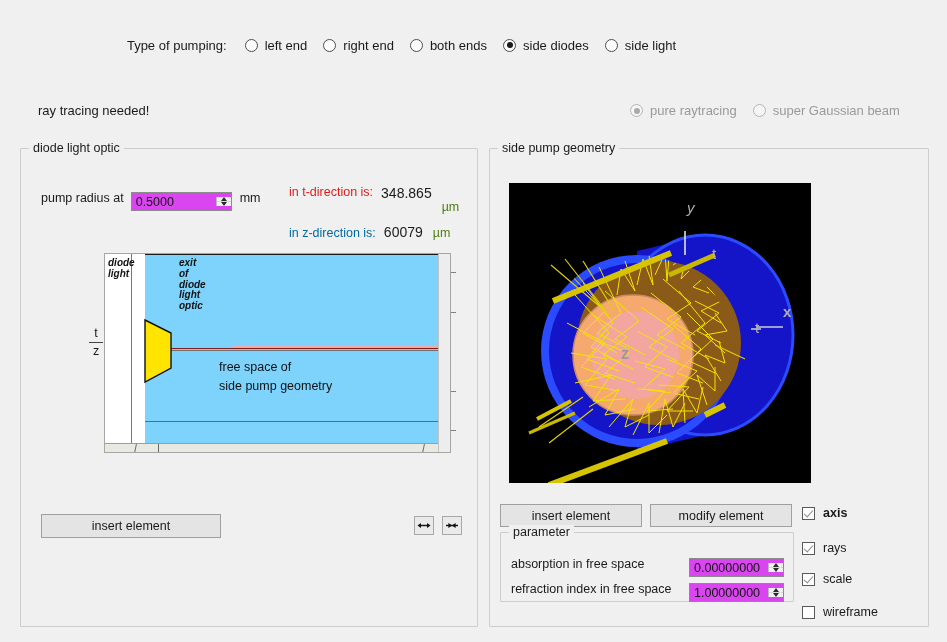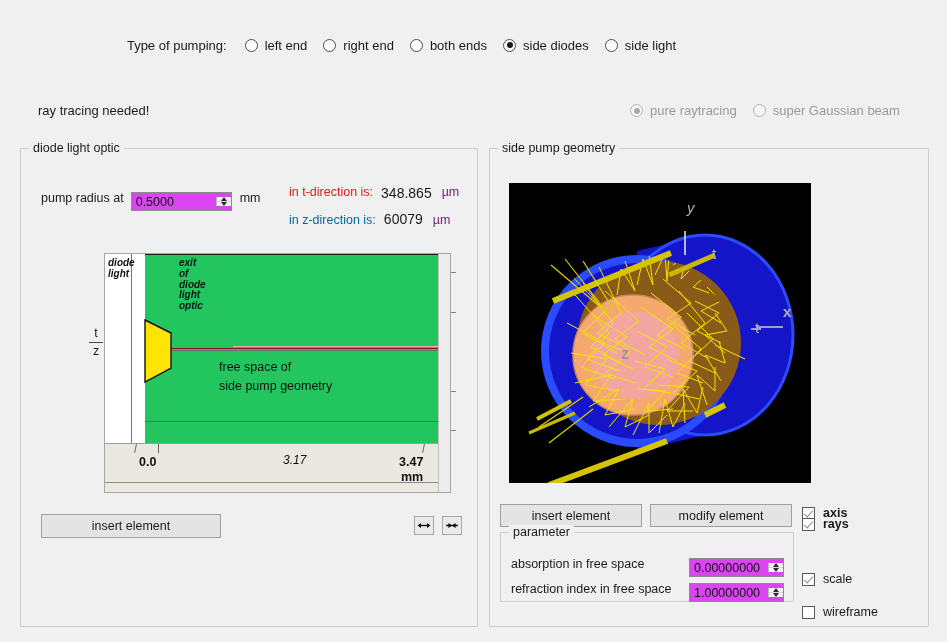--- a/index.html
+++ b/index.html
@@ -95,41 +95,41 @@
   .arrow-up { border-bottom: 4px solid #2b2b2b; }
   .arrow-dn { border-top: 4px solid #2b2b2b; }
 
   .unit { margin-left: 8px; font-size: 12.5px; }
   .t-dir { color: #e01b1b; }
   .z-dir { color: #0369a1; }
   #t-dir-row { left: 268px; top: 36px; display: flex; align-items: flex-start; }
   #z-dir-row { left: 268px; top: 62px; display: flex; align-items: baseline; }
   .dir-label { font-size: 12.5px; }
   .dir-value { font-size: 14px; color: #1a1a1a; margin-left: 8px; }
-  .dir-unit  { font-size: 12.5px; color: #701a75; margin-left: 10px; }
+  .dir-unit  { font-size: 12.5px; color: #4d7c0f; margin-left: 10px; margin-top: 15px; }
 
   
   #plot-wrap { left: 20px; top: 104px; width: 415px; height: 240px; }
   .ytick {
     position: absolute; right: 0; font-size: 12.5px;
     text-align: right; white-space: nowrap;
   }
   .ytick .dash { color: #6f6f6f; margin-left: 6px; }
   #yaxis-fraction {
     position: absolute; left: 46px; top: 74px;
     width: 18px; text-align: center; font-size: 12.5px; line-height: 1.05;
   }
   #yaxis-fraction .bar {
     height: 1px; background: #444; margin: 2px 2px;
   }
   #plot-frame {
     position: absolute; left: 63px; top: 0;
-    width: 347px; height: 240px;
+    width: 347px; height: 200px;
     border: 1px solid #a6a6a6;
-    background: #22c55e;
+    background: #7dd3fc;
     box-sizing: border-box; overflow: hidden;
   }
   #plot-canvas {
     position: absolute; left: 0; top: 0; width: 334px; height: 240px;
   }
   #plot-scroll-track {
     position: absolute; right: 0; top: 0; width: 12px; height: 240px;
     background: #ededed; border-left: 1px solid #c2c2c2; box-sizing: border-box;
   }
   .plot-note {
@@ -484,21 +484,21 @@
             </div>
         </span>
       </span>
     </div>
   </div>
 
   <div class="check-opt checked" style="left:312px; top:357px;font-weight:bold;">
     <span class="check-mark"></span>
     <span>axis</span>
   </div>
-  <div class="check-opt checked" style="left:312px; top:368px;font-weight:bold;">
+  <div class="check-opt checked" style="left:312px; top:392px;">
     <span class="check-mark"></span>
     <span>rays</span>
   </div>
   <div class="check-opt checked" style="left:312px; top:423px;">
     <span class="check-mark"></span>
     <span>scale</span>
   </div>
   <div class="check-opt" style="left:312px; top:456px;">
     <span class="check-mark"></span>
     <span>wireframe</span>

